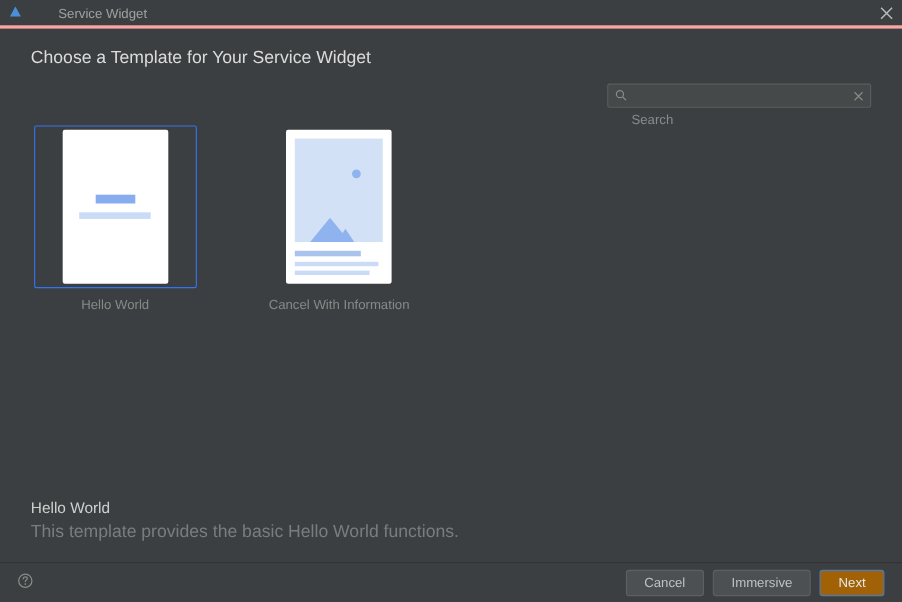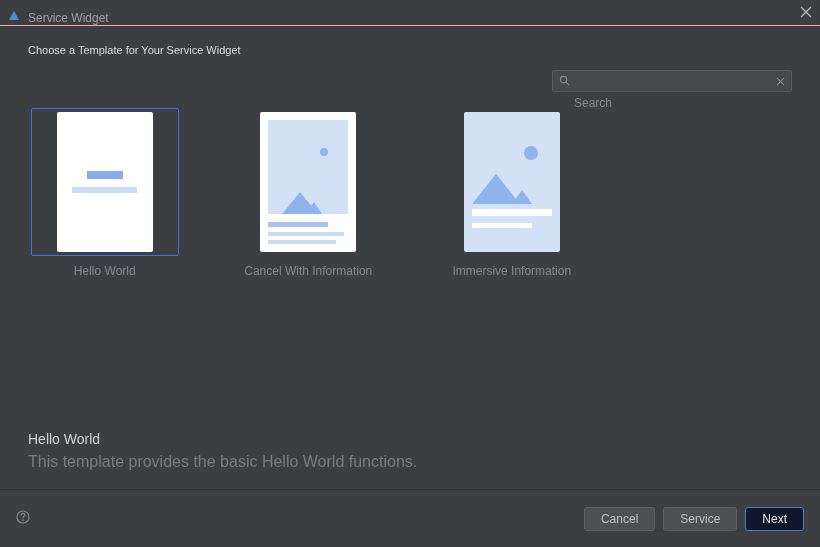--- a/index.html
+++ b/index.html
@@ -14,25 +14,26 @@
       font-size: 13px;
       width: 820px;
       height: 547px;
       overflow: hidden;
       display: flex;
       flex-direction: column;
     }
     .titlebar {
       height: 26px;
       background: #3c3f41;
-      border-bottom: 1px solid #fca5a5;
-      display: flex;
-      align-items: flex-end;
+      border-bottom: 3px solid #fca5a5;
+      display: flex;
+      align-items: center;
       padding: 0 6px;
       position: relative;
+      gap: 25px;
     }
     .titlebar-icon {
       width: 16px;
       height: 16px;
       margin-right: 6px;
     }
     .titlebar-title {
       font-size: 12px;
       color: #a0a0a0;
     }
@@ -47,21 +48,21 @@
       align-items: center;
       justify-content: center;
     }
     .main-content {
       flex: 1;
       display: flex;
       flex-direction: column;
       padding: 18px 28px 0 28px;
     }
     .page-title {
-      font-size: 11px;
+      font-size: 16px;
       color: #dcdcdc;
       margin-bottom: 14px;
     }
     .search-row {
       display: flex;
       justify-content: flex-end;
       margin-bottom: 16px;
     }
     .search-box {
       width: 240px;
@@ -171,21 +172,21 @@
       font-size: 14px;
       color: #d0d0d0;
       margin-bottom: 6px;
     }
     .footer-desc {
       font-size: 16px;
       color: #7a7d7f;
     }
     .button-bar {
       border-top: 1px solid #323232;
-      height: 58px;
+      height: 36px;
       display: flex;
       align-items: center;
       padding: 0 16px;
     }
     .help-icon {
       cursor: pointer;
     }
     .button-spacer {
       flex: 1;
     }
@@ -196,21 +197,21 @@
       border: 1px solid #5e6060;
       background: #4c5052;
       color: #c0c0c0;
       font-size: 12px;
       cursor: pointer;
       margin-left: 8px;
       display: inline-flex;
       align-items: center;
     }
     .btn.primary {
-      background: #0f172a;
+      background: #a16207;
       border-color: #4a7bbf;
       color: #e6e6e6;
       text-align: center;
     }
   </style>
 </head>
 <body>
 
 <div class="titlebar">
   <span class="titlebar-icon">
@@ -267,47 +268,35 @@
             <div class="mtn2" style="bottom:0;left:38px;border-left-width:8px;border-right-width:8px;border-bottom-width:12px;"></div>
           </div>
           <div class="bar-light" style="width:75%;margin-top:8px;height:5px;background:#a9c3ec;"></div>
           <div class="bar-light" style="width:95%;margin-top:5px;height:4px;"></div>
           <div class="bar-light" style="width:85%;margin-top:4px;height:4px;"></div>
         </div>
       </div>
       <div class="template-label">Cancel With Information</div>
     </div>
 
-    <div class="template-card">
-      <div class="template-thumb">
-        <div class="inner-thumb-full img-ph" style="position:relative;">
-          <div class="sun" style="top:34px;right:22px;"></div>
-          <div class="mtn1" style="bottom:48px;left:8px;"></div>
-          <div class="mtn2" style="bottom:48px;left:48px;"></div>
-          <div style="position:absolute;bottom:36px;left:8px;right:8px;height:7px;background:#fff;"></div>
-          <div style="position:absolute;bottom:24px;left:8px;width:60px;height:5px;background:#fff;"></div>
-        </div>
-      </div>
-      <div class="template-label">Immersive Information</div>
-    </div>
 
 
   </div>
 
   <div class="footer-info">
     <div class="footer-heading">Hello World</div>
     <div class="footer-desc">This template provides the basic Hello World functions.</div>
   </div>
 </div>
 
 <div class="button-bar">
   <span class="help-icon">
     <svg viewBox="0 0 14 14" width="14" height="14">
       <circle cx="7" cy="7" r="6" stroke="#8a8a8a" stroke-width="1.1" fill="none"></circle>
       <path d="M5.2 5.2 C5.2 4 6 3.4 7 3.4 C8 3.4 8.8 4 8.8 5 C8.8 6.4 7 6.2 7 7.8" stroke="#8a8a8a" stroke-width="1.1" fill="none" stroke-linecap="round"></path>
       <circle cx="7" cy="10" r="0.8" fill="#8a8a8a"></circle>
     </svg>
   </span>
   <div class="button-spacer"></div>
   <button class="btn">Cancel</button>
-  <button class="btn">Service</button>
+  <button class="btn">Immersive</button>
   <button class="btn primary">Next</button>
 </div>
 
 </body></html>

